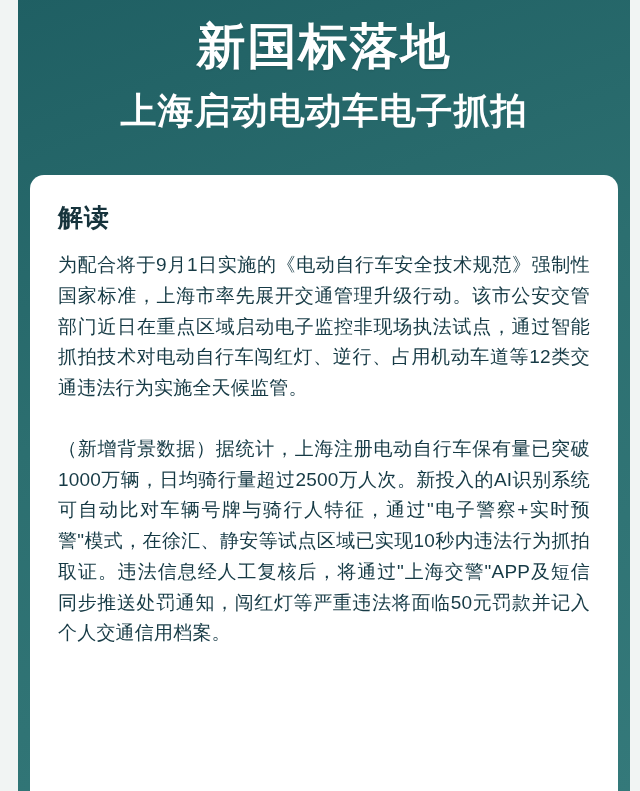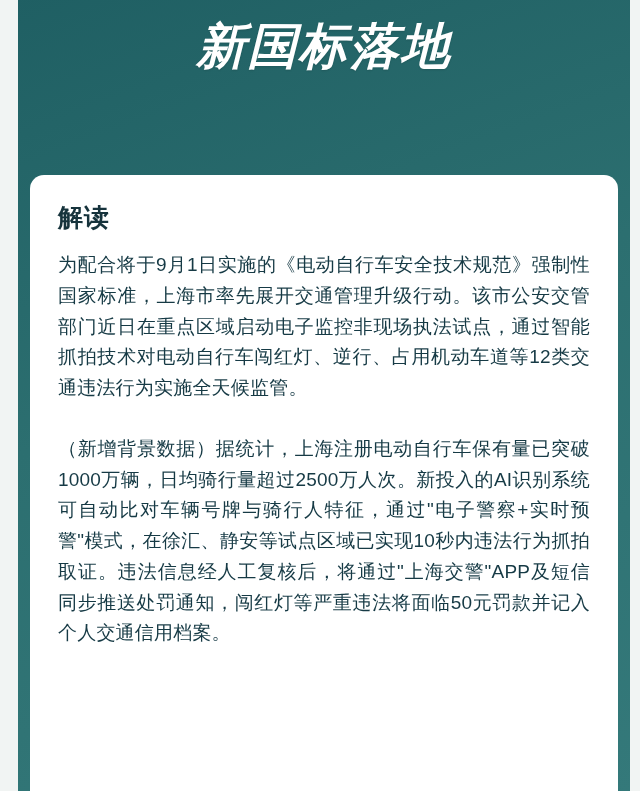--- a/index.html
+++ b/index.html
@@ -47,21 +47,20 @@
     text-align: center;
   }
   .title-main {
     color: #ffffff;
     font-size: 49px;
     font-weight: bold;
     letter-spacing: 2px;
     line-height: 1.18;
     margin: 0;
     text-shadow: 0 1px 2px rgba(0,0,0,0.12);
-    font-style: italic;
   }
   .title-sub {
     color: #ffffff;
     font-size: 36px;
     font-weight: bold;
     letter-spacing: 1px;
     line-height: 1.25;
     margin: 12px 0 0 0;
   }
   .card {
@@ -98,20 +97,21 @@
 </head>
 <body>
 
 <div class="page">
 
   <div class="left-strip"></div>
   <div class="right-strip"></div>
 
   <div class="header">
     <h1 class="title-main">新国标落地</h1>
+    <h2 class="title-sub">上海启动电动车电子抓拍</h2>
   </div>
 
   <div class="card">
     <div class="card-heading">解读</div>
     <p class="body-text">为配合将于9月1日实施的《电动自行车安全技术规范》强制性国家标准，上海市率先展开交通管理升级行动。该市公安交管部门近日在重点区域启动电子监控非现场执法试点，通过智能抓拍技术对电动自行车闯红灯、逆行、占用机动车道等12类交通违法行为实施全天候监管。</p>
     <p class="body-text">（新增背景数据）据统计，上海注册电动自行车保有量已突破1000万辆，日均骑行量超过2500万人次。新投入的AI识别系统可自动比对车辆号牌与骑行人特征，通过"电子警察+实时预警"模式，在徐汇、静安等试点区域已实现10秒内违法行为抓拍取证。违法信息经人工复核后，将通过"上海交警"APP及短信同步推送处罚通知，闯红灯等严重违法将面临50元罚款并记入个人交通信用档案。</p>
   </div>
 
 </div>
 

